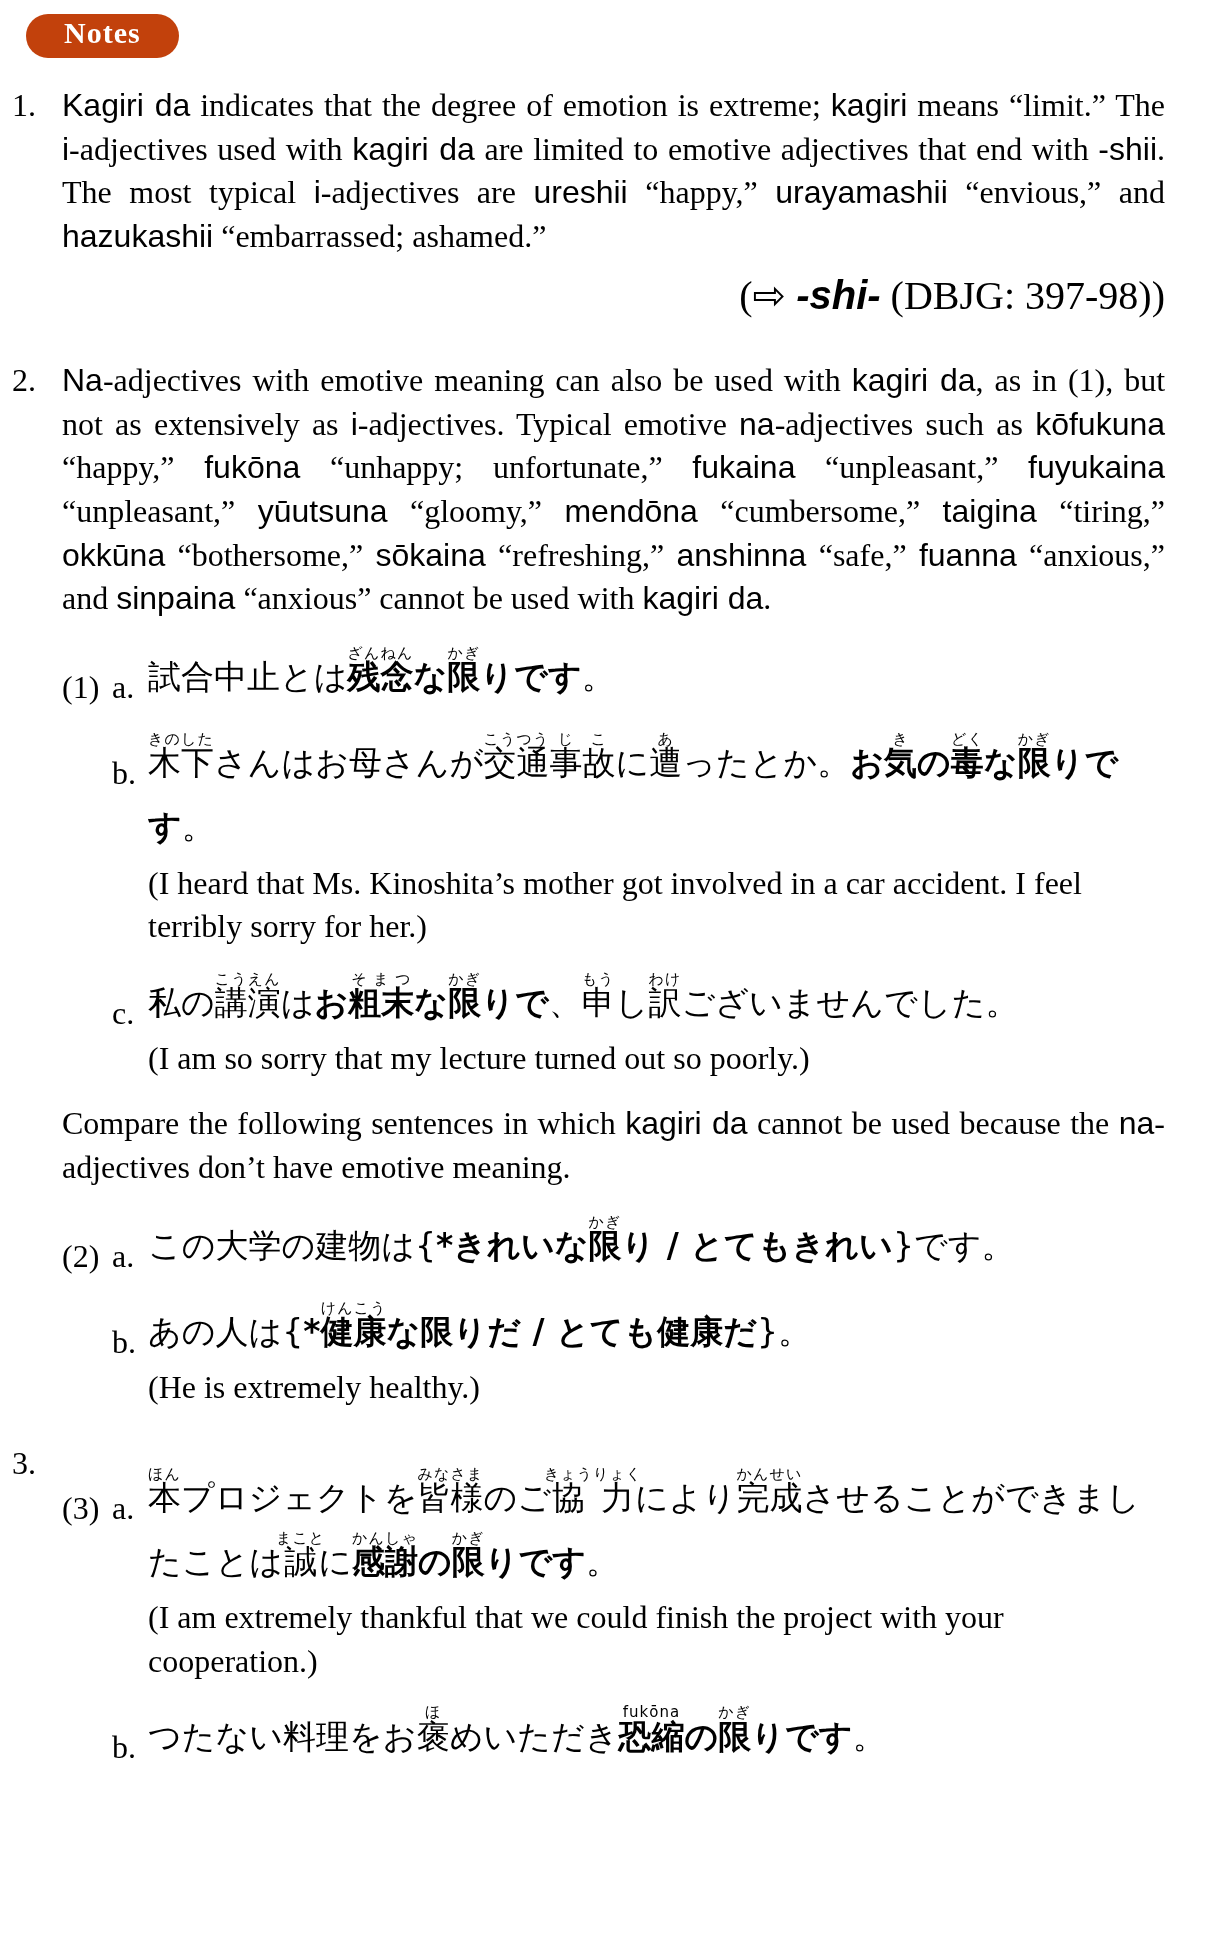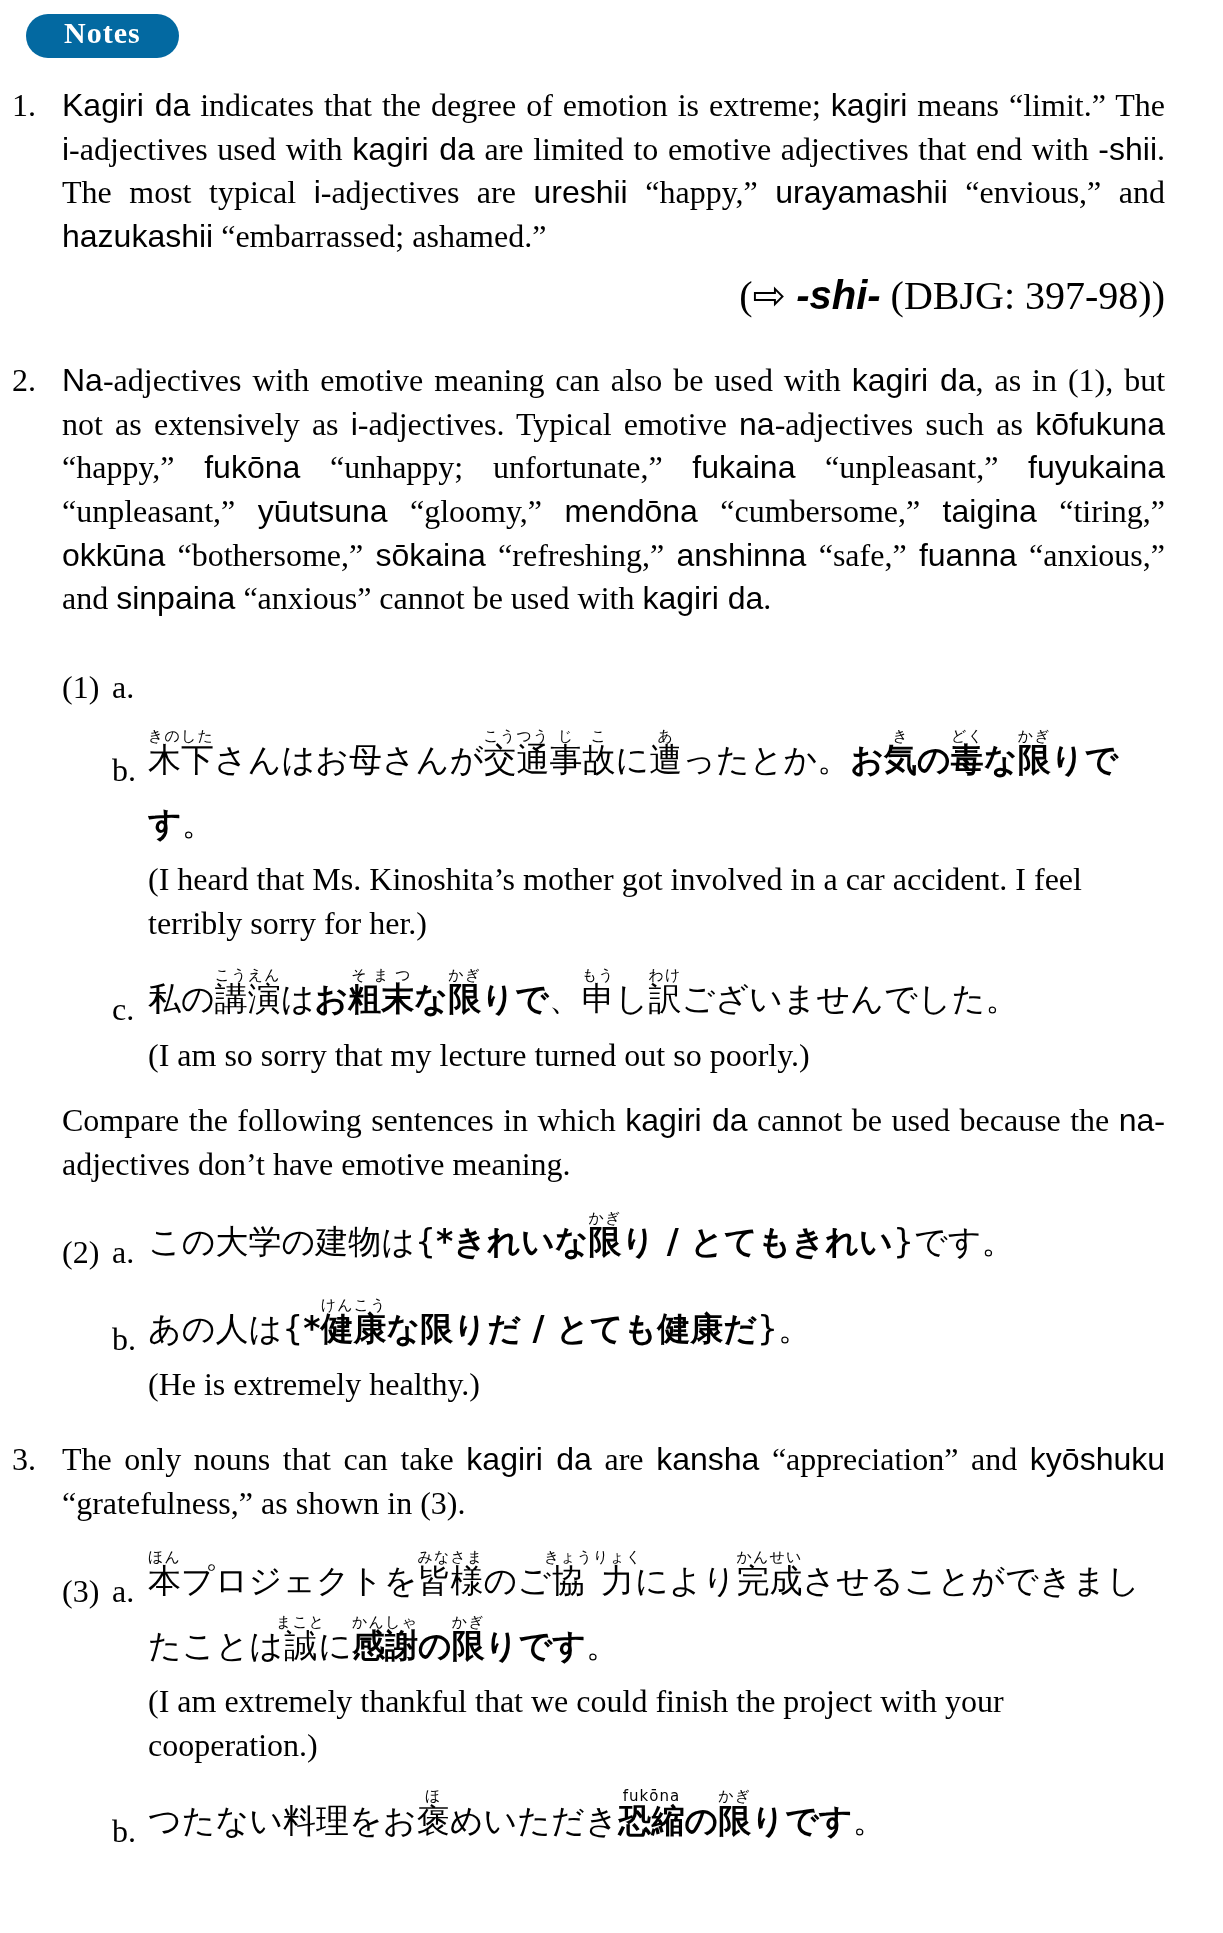--- a/index.html
+++ b/index.html
@@ -2,21 +2,21 @@
 <html><head>
 <meta charset="utf-8">
 <style>
   html, body { margin: 0; padding: 0; background: #ffffff; color: #000000; }
   body { font-family: "Liberation Serif", serif; }
   .page {
     width: 1223px; min-height: 1933px; box-sizing: border-box;
     padding: 10px 58px 30px 12px; background: #ffffff;
   }
   .badge {
-    display: inline-block; background: #0369a1; color: #fff;
+    display: inline-block; background: #c2410c; color: #fff;
     border-radius: 26px; padding: 2px 38px 8px 38px;
     font-size: 30px; font-weight: bold; margin: 4px 0 26px 14px;
     letter-spacing: 1px;
   }
   .note { display: flex; margin-bottom: 10px; }
   .note-num { flex: 0 0 50px; font-size: 32px; line-height: 1.36; }
   .note-body { flex: 1; min-width: 0; }
   .para { margin: 0 0 10px 0; font-size: 32px; line-height: 1.36; text-align: justify; }
   .ref-line { margin: 0 0 26px 0; font-size: 40px; line-height: 1.36; text-align: right; }
   .rom  { font-family: "Liberation Sans", sans-serif; }
@@ -56,20 +56,21 @@
   <div class="note">
     <div class="note-num">2.</div>
     <div class="note-body">
       <p class="para"><span class="rom">Na</span><span>-adjectives with emotive meaning can also be used with </span><span class="rom">kagiri da</span><span>, as in (1), but not as extensively as </span><span class="rom">i</span><span>-adjectives. Typical emotive </span><span class="rom">na</span><span>-adjectives such as </span><span class="rom">kōfukuna</span><span> “happy,” </span><span class="rom">fukōna</span><span> “unhappy; unfortunate,” </span><span class="rom">fukaina</span><span> “unpleasant,” </span><span class="rom">fuyukaina</span><span> “unpleasant,” </span><span class="rom">yūutsuna</span><span> “gloomy,” </span><span class="rom">mendōna</span><span> “cumbersome,” </span><span class="rom">taigina</span><span> “tiring,” </span><span class="rom">okkūna</span><span> “bothersome,” </span><span class="rom">sōkaina</span><span> “refreshing,” </span><span class="rom">anshinna</span><span> “safe,” </span><span class="rom">fuanna</span><span> “anxious,” and </span><span class="rom">sinpaina</span><span> “anxious” cannot be used with </span><span class="rom">kagiri da</span><span>.</span></p>
 
       <div class="ex-group">
         <div class="ex-item">
           <span class="ex-num">(1)</span>
           <span class="ex-letter">a.</span>
           <div class="ex-content">
+            <p class="jp-line"><span class="jp">試合中止とは</span><ruby class="jpb">残念<rt>ざんねん</rt></ruby><span class="jpb">な</span><ruby class="jpb">限<rt>かぎ</rt></ruby><span class="jpb">りです</span><span class="jp">。</span></p>
           </div>
         </div>
         <div class="ex-item">
           <span class="ex-num"></span>
           <span class="ex-letter">b.</span>
           <div class="ex-content">
             <p class="jp-line"><ruby class="jp">木下<rt>きのした</rt></ruby><span class="jp">さんはお母さんが</span><ruby class="jp">交通<rt>こうつう</rt></ruby><ruby class="jp">事<rt>じ</rt></ruby><ruby class="jp">故<rt>こ</rt></ruby><span class="jp">に</span><ruby class="jp">遭<rt>あ</rt></ruby><span class="jp">ったとか。</span><span class="jpb">お</span><ruby class="jpb">気<rt>き</rt></ruby><span class="jpb">の</span><ruby class="jpb">毒<rt>どく</rt></ruby><span class="jpb">な</span><ruby class="jpb">限<rt>かぎ</rt></ruby><span class="jpb">りです</span><span class="jp">。</span></p>
             <p class="translation">(I heard that Ms. Kinoshita’s mother got involved in a car accident. I feel terribly sorry for her.)</p>
           </div>
         </div>
@@ -102,21 +103,20 @@
           </div>
         </div>
       </div>
     </div>
   </div>
 
   
   <div class="note">
     <div class="note-num">3.</div>
     <div class="note-body">
-      <p class="para"><span>The only nouns that can take </span><span class="rom">kagiri da</span><span> are </span><span class="rom">kansha</span><span> “appreciation” and </span><span class="rom">kyōshuku</span><span> “gratefulness,” as shown in (3).</span></p>
 
       <div class="ex-group">
         <div class="ex-item">
           <span class="ex-num">(3)</span>
           <span class="ex-letter">a.</span>
           <div class="ex-content">
             <p class="jp-line"><ruby class="jp">本<rt>ほん</rt></ruby><span class="jp">プロジェクトを</span><ruby class="jp">皆様<rt>みなさま</rt></ruby><span class="jp">のご</span><ruby class="jp">協力<rt>きょうりょく</rt></ruby><span class="jp">により</span><ruby class="jp">完成<rt>かんせい</rt></ruby><span class="jp">させることができましたことは</span><ruby class="jp">誠<rt>まこと</rt></ruby><span class="jp">に</span><ruby class="jpb">感謝<rt>かんしゃ</rt></ruby><span class="jpb">の</span><ruby class="jpb">限<rt>かぎ</rt></ruby><span class="jpb">りです</span><span class="jp">。</span></p>
             <p class="translation">(I am extremely thankful that we could finish the project with your cooperation.)</p>
           </div>
         </div>

